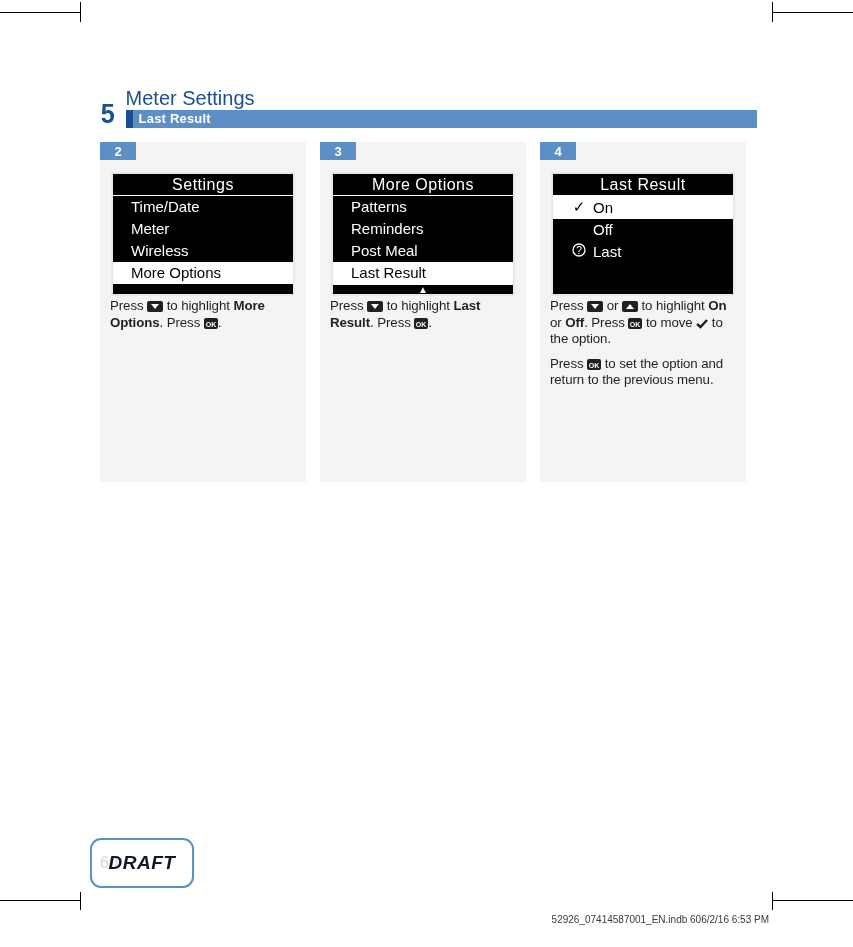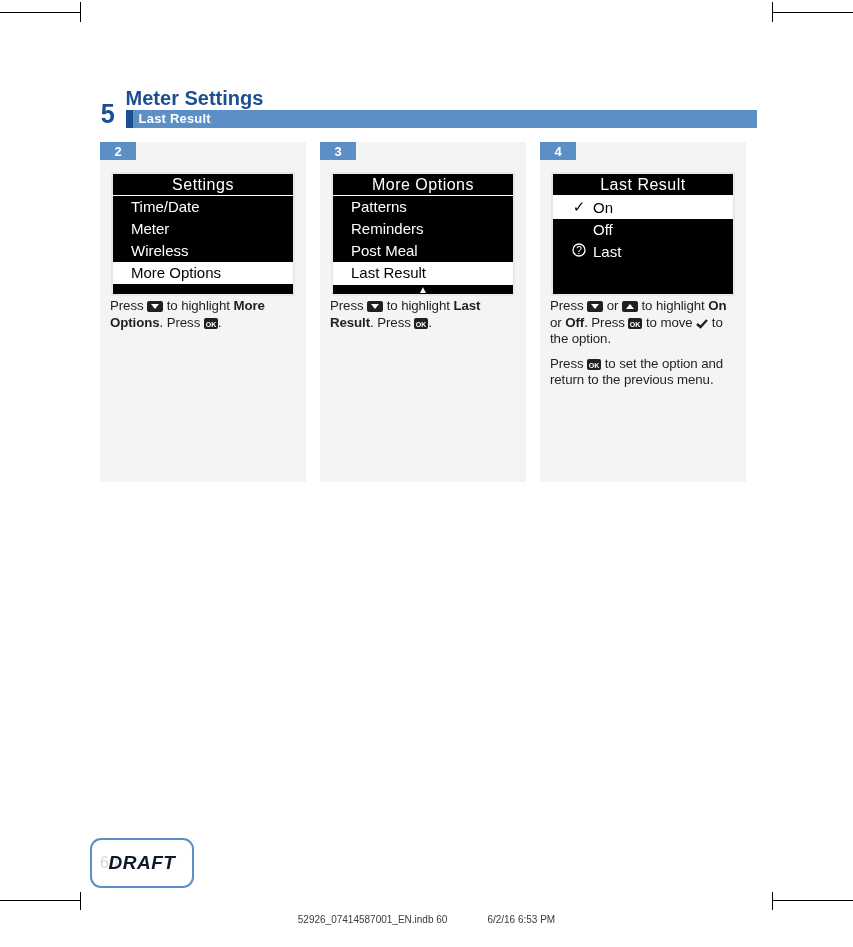--- a/index.html
+++ b/index.html
@@ -54,21 +54,21 @@
     color: #1b4f8f;
     line-height: 1;
     font-stretch: condensed;
     transform: scaleX(.9);
   }
   .title-block {
     flex: 1;
   }
   .chapter-title {
     font-size: 20px;
-    font-weight: 700;
+    font-weight: 400;
     color: #1b4f8f;
     line-height: 1;
     margin-bottom: 2px;
     font-stretch: condensed;
   }
   .title-bar {
     background: #5d8fc7;
     height: 18px;
     width: 100%;
     position: relative;
@@ -201,22 +201,21 @@
   }
 
   .footer {
     position: absolute;
     top: 914px;
     left: 84px;
     right: 84px;
     font-size: 10px;
     color: #3a3a3a;
     display: flex;
-    justify-content: center;
-    gap: 40px;
+    justify-content: flex-end;
   }
 </style>
 </head>
 <body>
 
 <div class="page">
 
   <div class="crop-top">
     <div class="l"></div>
       <div class="r"></div>

